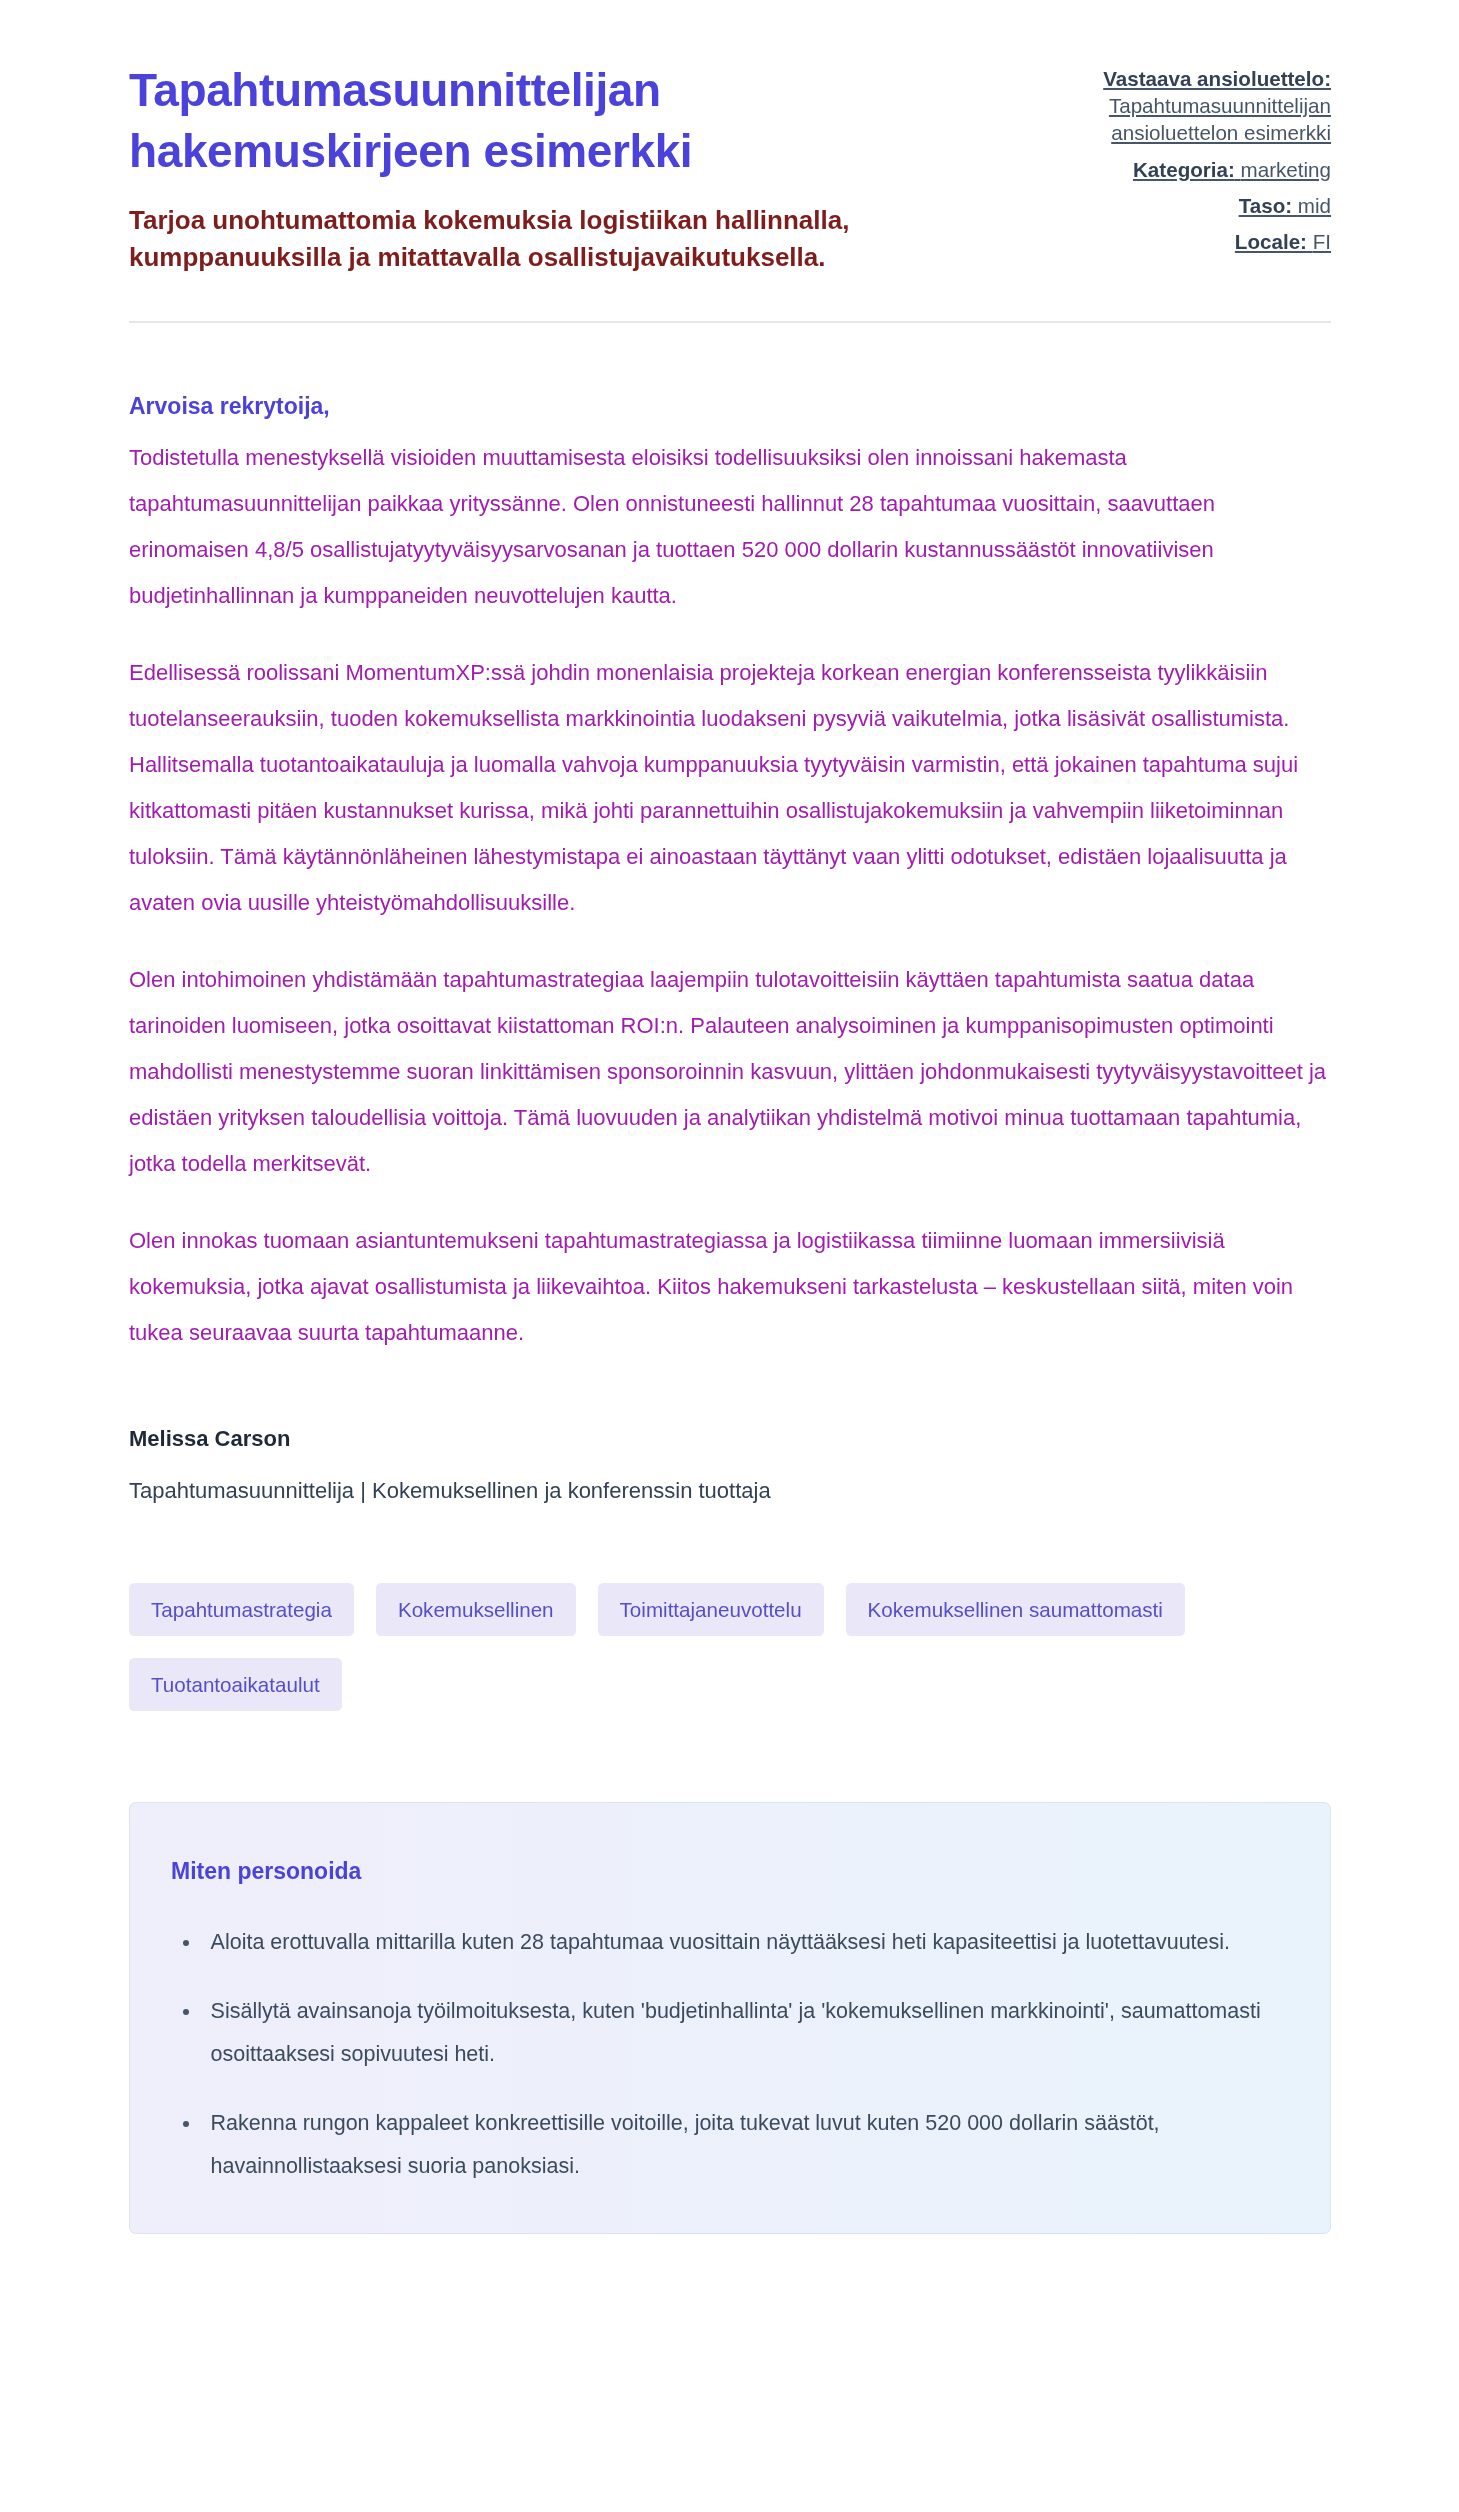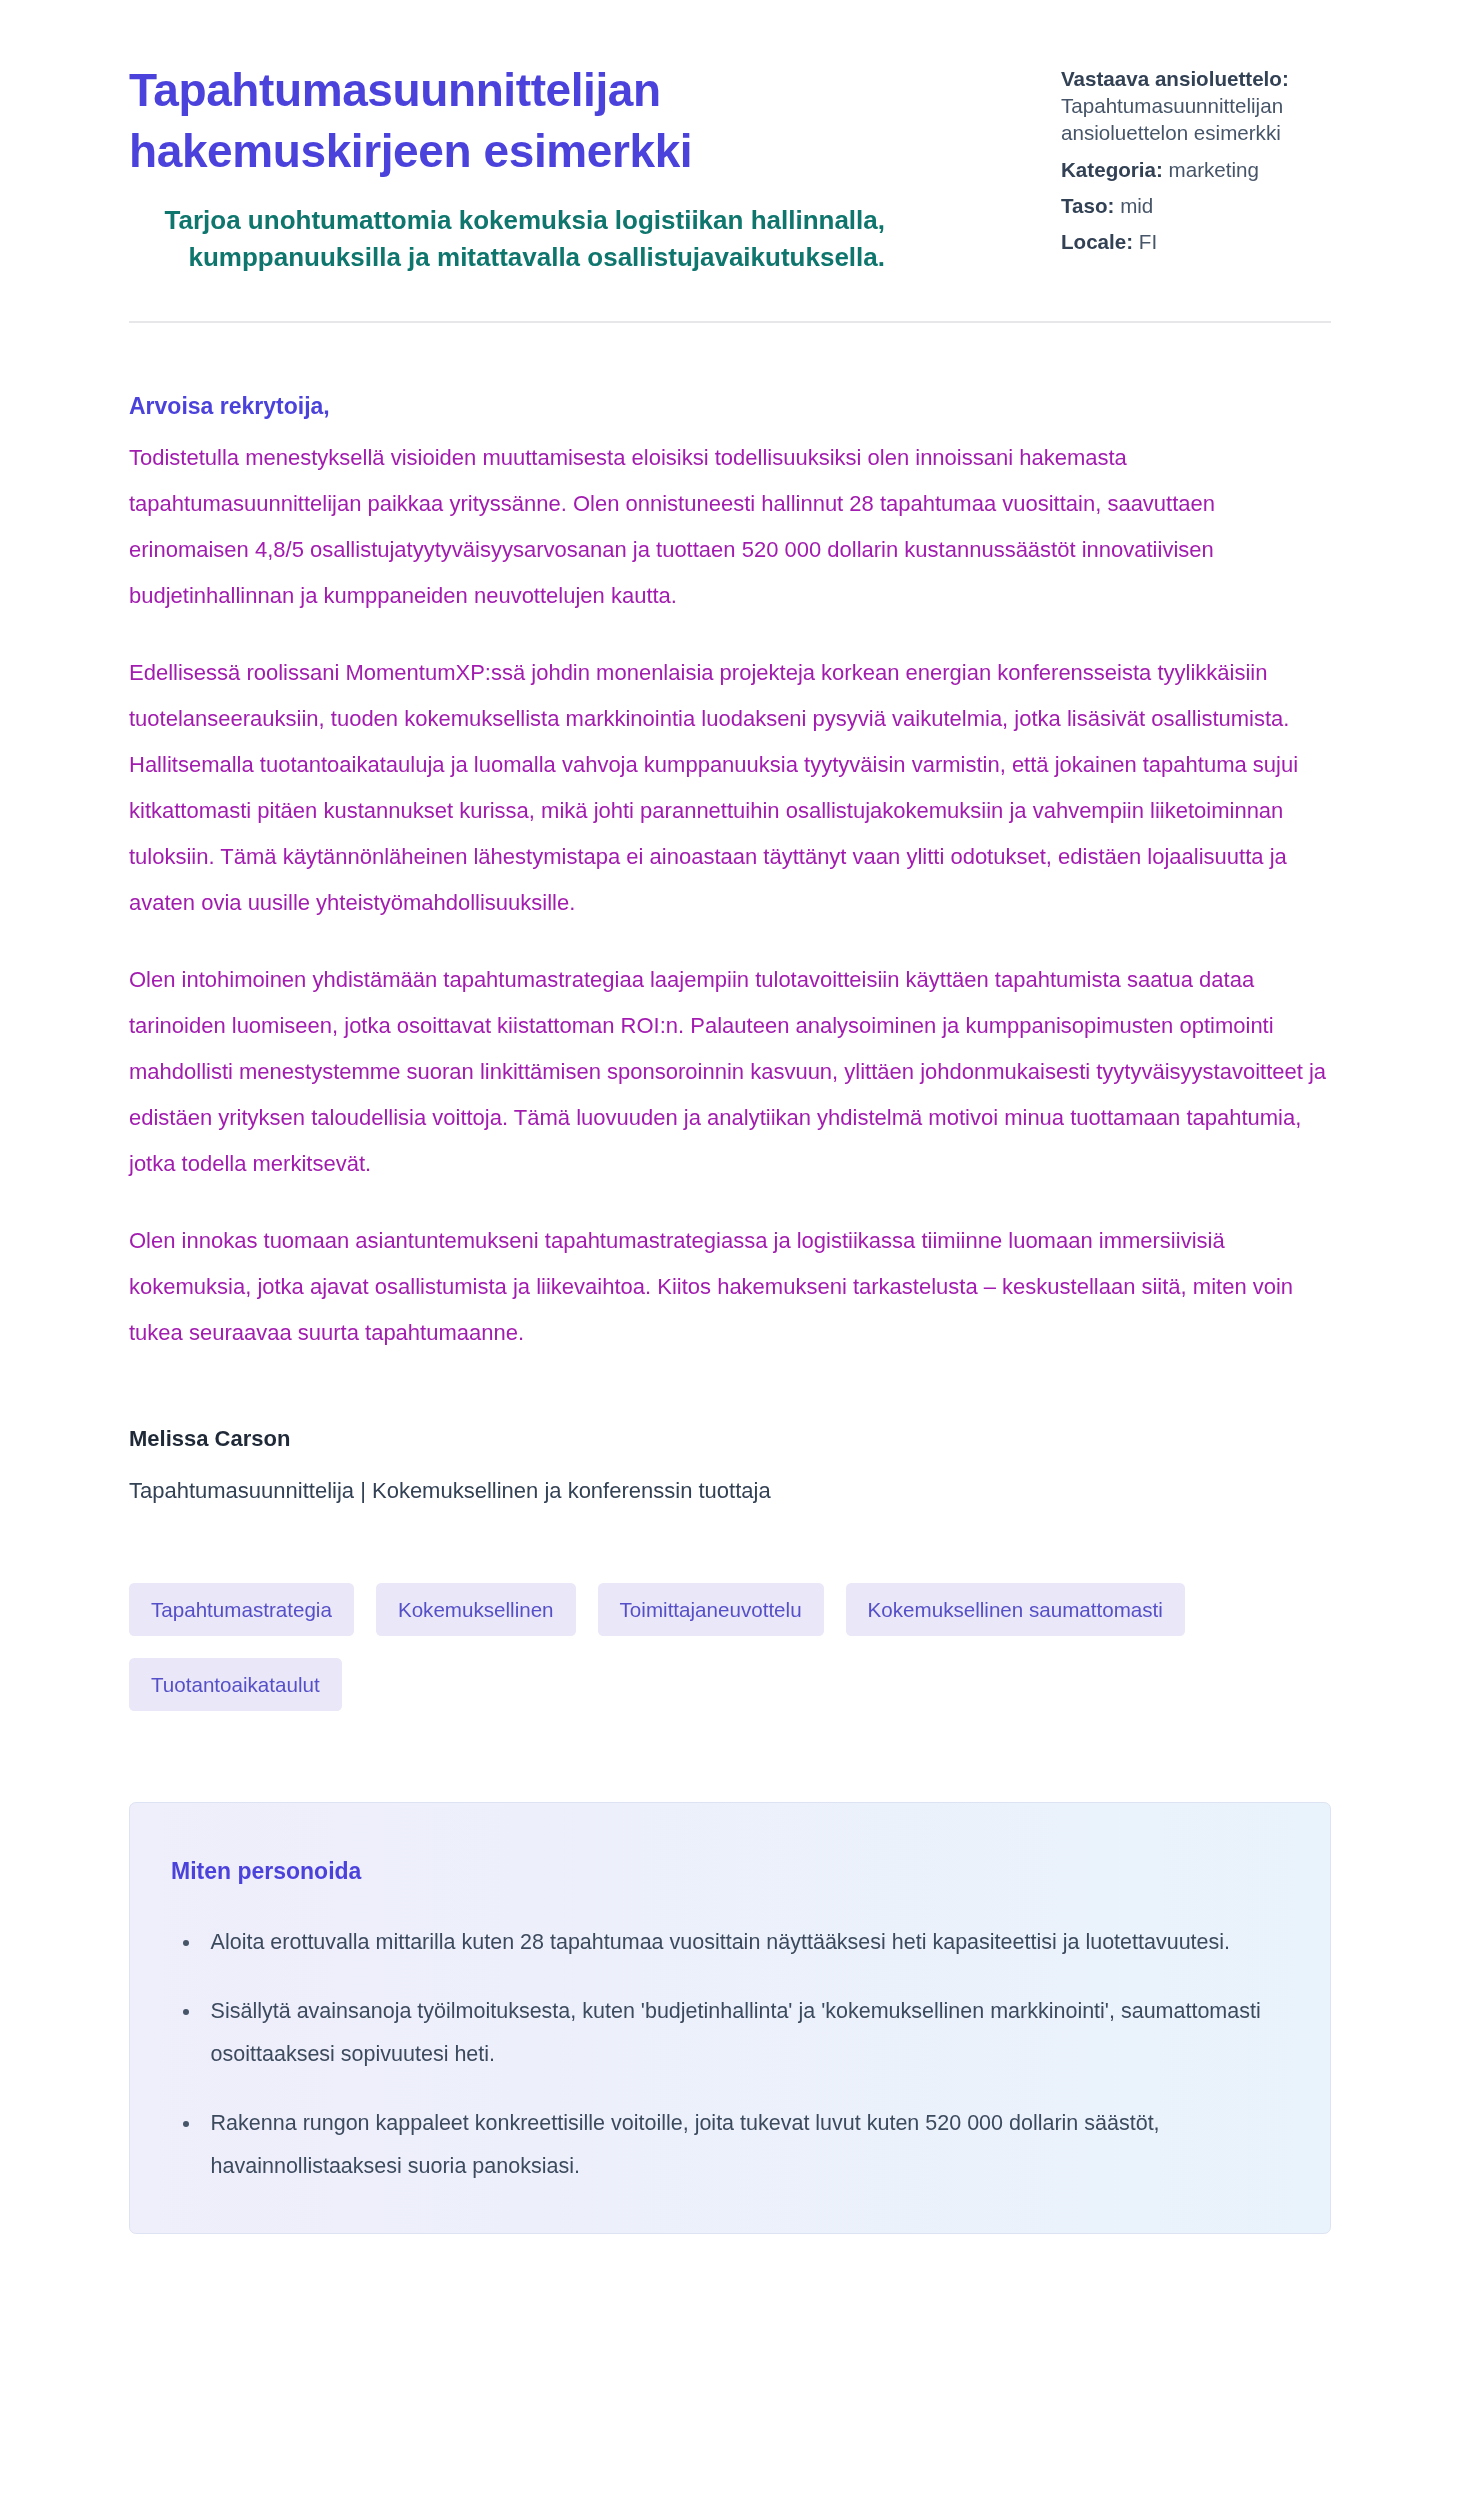--- a/index.html
+++ b/index.html
@@ -21,31 +21,32 @@
     line-height: 1.32;
     font-weight: bold;
     letter-spacing: -0.4px;
     color: #4B42DC;
   }
   .page-subtitle {
     margin: 0;
     font-size: 26px;
     line-height: 1.42;
     font-weight: bold;
-    color: #0f766e;
+    color: #7f1d1d;
     max-width: 756px;
-    text-align: right;
   }
   .meta {
     width: 270px;
     flex-shrink: 0;
+    text-align: right;
     font-size: 20.6px;
     line-height: 27px;
     color: #475569;
     padding-top: 5.2px;
+    text-decoration: underline;
   }
   .meta-item { margin-bottom: 9.4px; }
   .meta-label { font-weight: bold; color: #334155; }
 
   .divider {
     border: none;
     height: 1.7px;
     background: #E7E7EA;
     margin: 45px 0 0 0;
   }

